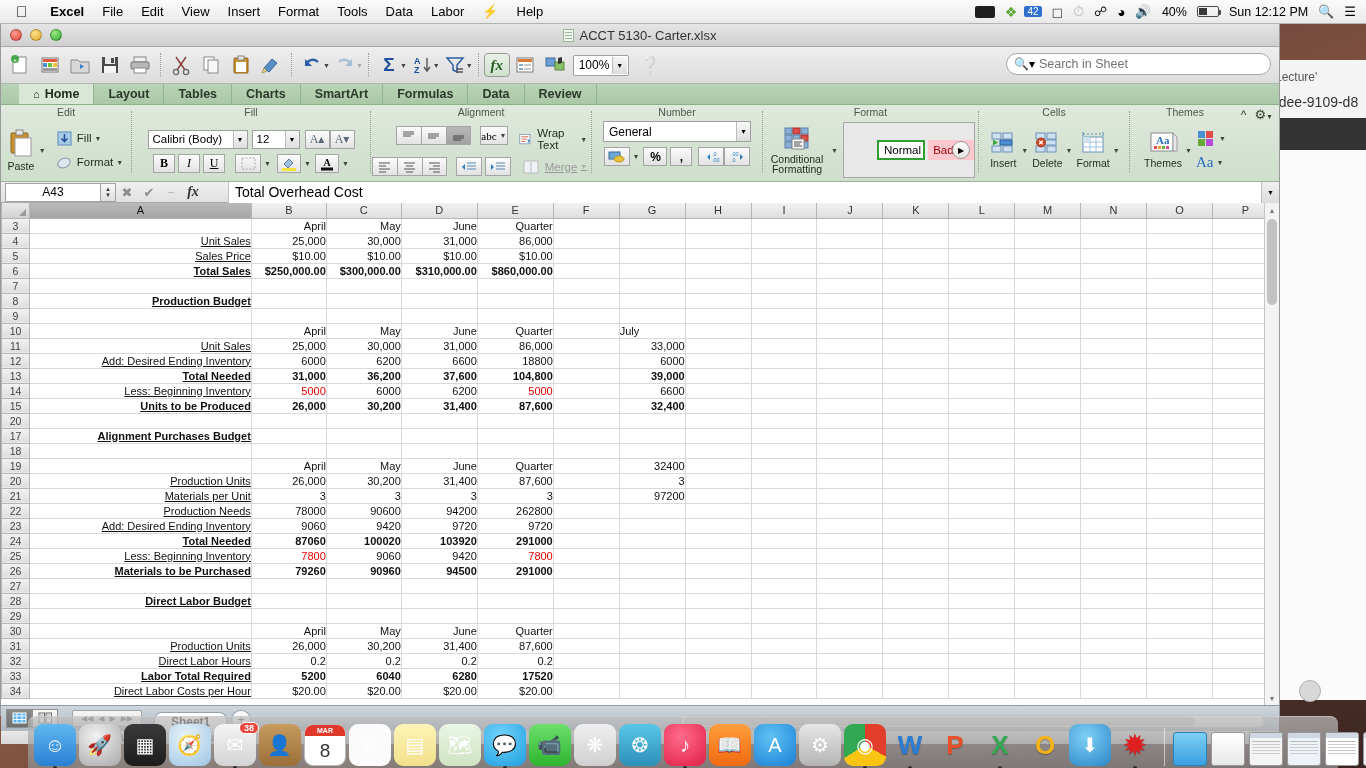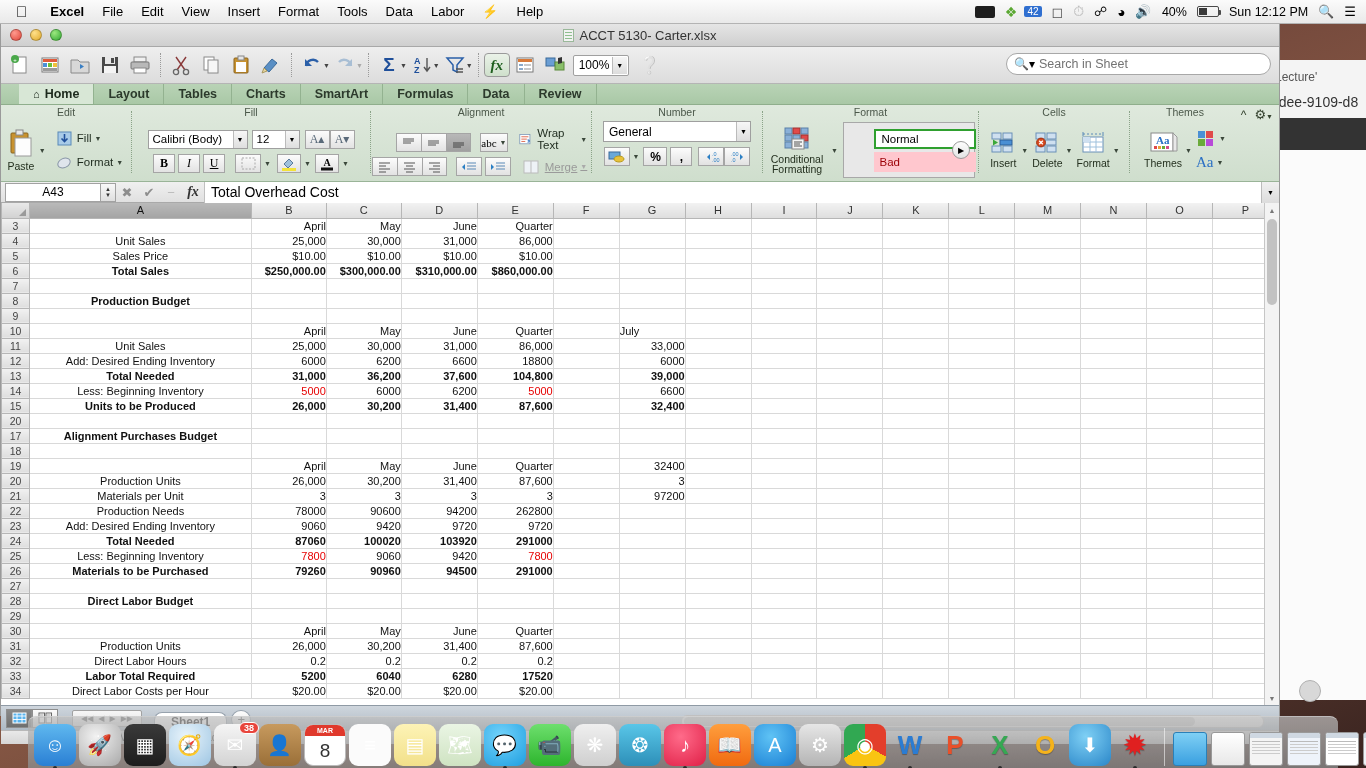--- a/index.html
+++ b/index.html
@@ -108,63 +108,63 @@
               display:flex; align-items:center; padding-left:5px; position:relative; }
 
   .sqbtn { width:22px; height:19px; border:1px solid #a5a5a5; background:linear-gradient(#fcfcfc,#e2e2e2);
            display:flex; align-items:center; justify-content:center; font-size:12px; }
   .sqbtn.on { background:linear-gradient(#b8b8b8,#a0a0a0); }
   .alignrow { display:flex; }
   .alignrow .sqbtn { border-right:none; }
   .alignrow .sqbtn:last-child { border-right:1px solid #a5a5a5; }
 
   .stylebox { width:132px; height:56px; border:1px solid #a8a8a8; background:#e8e8e8;
-              display:flex; flex-direction:column; align-items:center; justify-content:center; gap:3px; position:relative;padding-left:33px;}
+              display:flex; flex-direction:row; align-items:center; justify-content:center; gap:3px; position:relative;padding-left:33px;}
   .sty { width:102px; height:20px; font-size:11.5px; display:flex; align-items:center; padding-left:5px; }
   .sty.normal { background:#fff; border:2px solid #2fa02f; }
   .sty.bad { background:#ffc7ce; color:#9c0006; }
   .stylebox .sb-next { position:absolute; right:4px; top:18px; width:18px; height:18px; border-radius:50%;
             border:1px solid #9b9b9b; background:linear-gradient(#fdfdfd,#e3e3e3);
             display:flex; align-items:center; justify-content:center; font-size:8px;}
 
   .ribbon-ctl { position:absolute; right:6px; top:2px; display:flex; align-items:center; gap:8px; font-size:11px; color:#35432f;}
 
   
   .fbar { height:21px; background:linear-gradient(#f0f0f0,#e0e0e0); border-bottom:1px solid #a9a9a9;
           display:flex; align-items:center; }
   .namebox { width:96px; height:19px; background:#fff; border:1px solid #a2a2a2; font-size:12px;
              display:flex; align-items:center; justify-content:center; margin-left:4px; }
   .nb-step { width:15px; height:19px; background:linear-gradient(#f8f8f8,#dfdfdf); border:1px solid #a2a2a2;
              border-left:none; display:flex; flex-direction:column; align-items:center; justify-content:center;
              font-size:6px; line-height:6px; color:#333; }
   .fb-ico { width:22px; display:flex; align-items:center; justify-content:center; font-size:13px; color:#8d8d8d; }
   .fb-ico.fx { font-style:italic; font-weight:bold; font-family:"Liberation Serif",serif; color:#333; font-size:14px;}
   .fb-input { flex:1; height:21px; background:#fff; font-size:14px; display:flex; align-items:center;
-              padding-left:6px; border-left:1px solid #c0c0c0; }
+              padding-left:6px; border-left:1px solid #c0c0c0;margin-left:24px; }
   .fb-right { width:18px; height:21px; background:linear-gradient(#f0f0f0,#dcdcdc); border-left:1px solid #bbb;
               display:flex; align-items:center; justify-content:center; font-size:7px; }
 
   
   .gridwrap { position:relative; height:502px; background:#fff; overflow:hidden; }
   table.sheet { border-collapse:collapse; table-layout:fixed; }
   table.sheet td, table.sheet th { padding:0; font-weight:normal; }
   .colhdr th { height:15px; background:linear-gradient(#f2f2f2,#dedede); border:1px solid #b6b6b6;
                border-top:none; font-size:11px; color:#333; text-align:center; font-weight:bold; }
   .colhdr th.sel { background:linear-gradient(#b9b9b9,#a4a4a4); color:#111; }
   .colhdr th.corner { width:28px; background:linear-gradient(#e8e8e8,#d2d2d2); position:relative; }
   .colhdr th.corner::after{content:"";position:absolute;right:3px;bottom:2px;border-left:7px solid transparent;
                border-bottom:7px solid #9a9a9a;}
   .rowhdr { width:28px; height:15px; background:linear-gradient(#f2f2f2,#dedede); border:1px solid #b6b6b6;
             font-size:10.5px; color:#444; text-align:center; }
   .cell { height:15px; border-right:1px solid #d9d9d9; border-bottom:1px solid #d9d9d9; font-size:11px;
           color:#111; padding:0 3px; overflow:hidden; white-space:nowrap; }
   .cell.r { text-align:right; }
   .cell.b { font-weight:bold; }
   .cell.red { color:#e60000; }
-  .cell.hdr { text-align:center; }
+  .cell.hdr { text-align:right;text-decoration:underline; }
 
   .vscroll { position:absolute; right:0; top:0; width:15px; bottom:0; background:#f3f3f3; border-left:1px solid #c6c6c6; }
   .vscroll .thumb { position:absolute; left:2px; right:2px; top:16px; height:86px; background:#c2c2c2; border-radius:5px; }
   .vscroll .up, .vscroll .dn { position:absolute; left:0; right:0; height:14px; display:flex; align-items:center;
             justify-content:center; font-size:7px; color:#777; }
   .vscroll .up{top:0;} .vscroll .dn{bottom:0;}
 
   
   .sheetbar { height:25px; background:linear-gradient(#cfd6dd,#aeb9c4); display:flex; align-items:center;
               border-top:1px solid #8f9aa5; position:relative; }
@@ -480,21 +480,21 @@
             </div>
             <span class="caret">▼</span>
           </div>
         </div>
       </div>
       <div class="vdiv"></div>
 
       <div class="rgroup" style="width:220px;">
         <div class="glabel">Alignment</div>
         <div class="gbody" style="flex-direction:column;justify-content:center;gap:5px;padding-top:2px;">
-          <div style="display:flex;align-items:flex-end;margin-left:24px;">
+          <div style="display:flex;align-items:flex-start;margin-left:24px;">
             <div class="alignrow">
               <div class="sqbtn" style="width:25px;">
                 <svg width="15" height="12" viewBox="0 0 15 12">
                     <path d="M2 2h11M2 4h11M2 6h8" stroke="#555" stroke-width="1.1"></path>
                   </svg>
                 </div>
               <div class="sqbtn" style="width:25px;">
                 <svg width="15" height="12" viewBox="0 0 15 12">
                     <path d="M2 4h11M2 6h11M2 8h8" stroke="#555" stroke-width="1.1"></path>
                   </svg>

